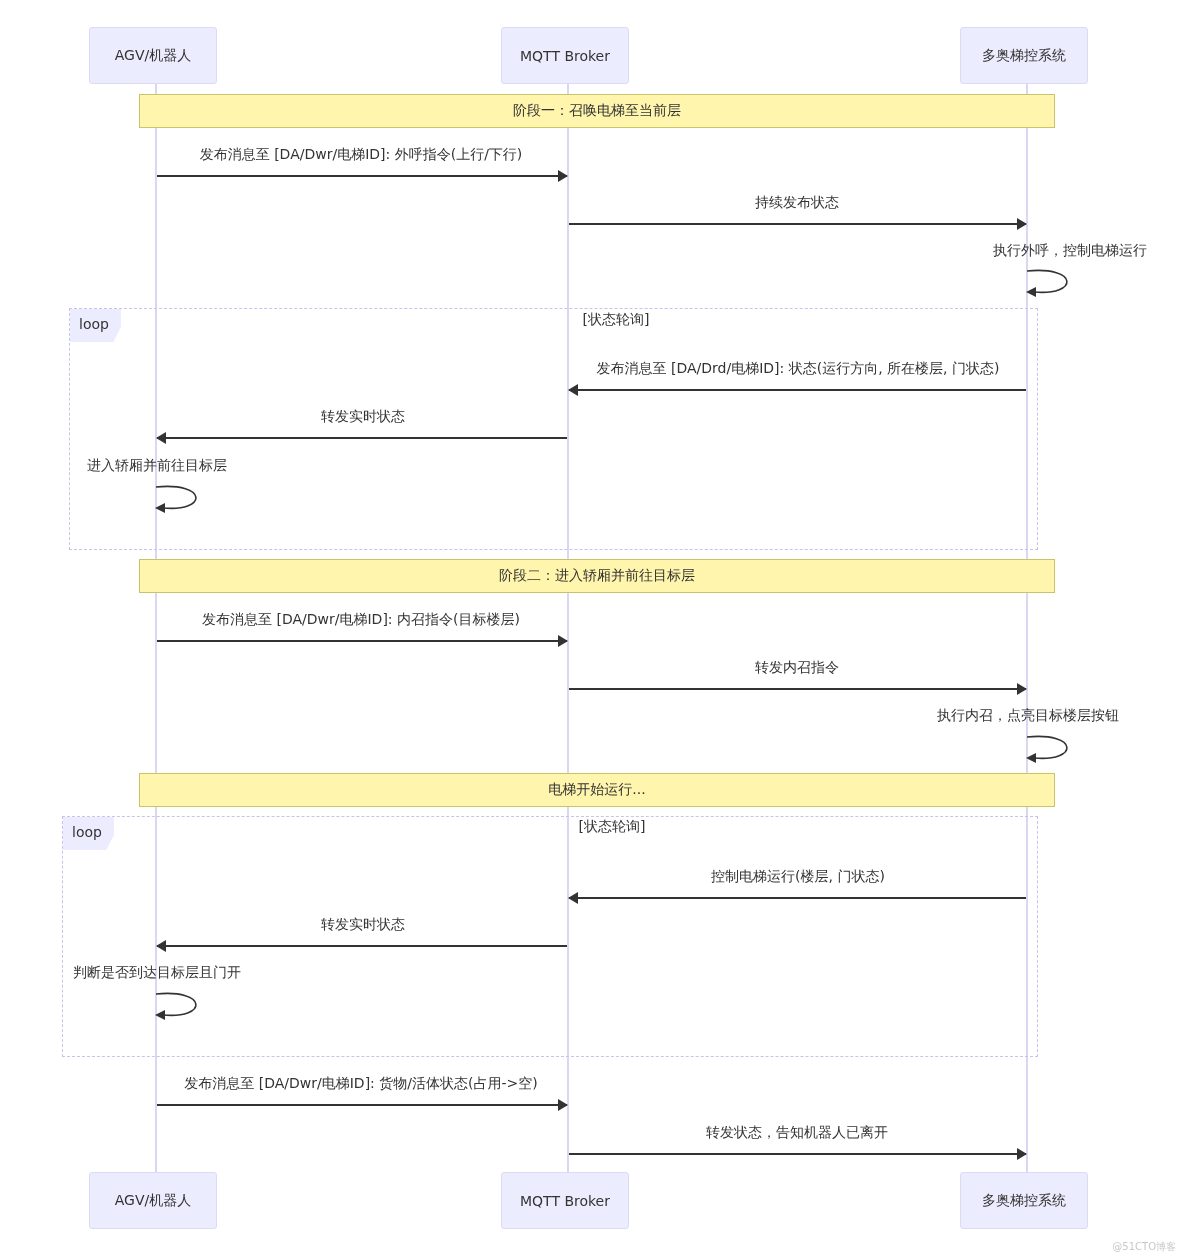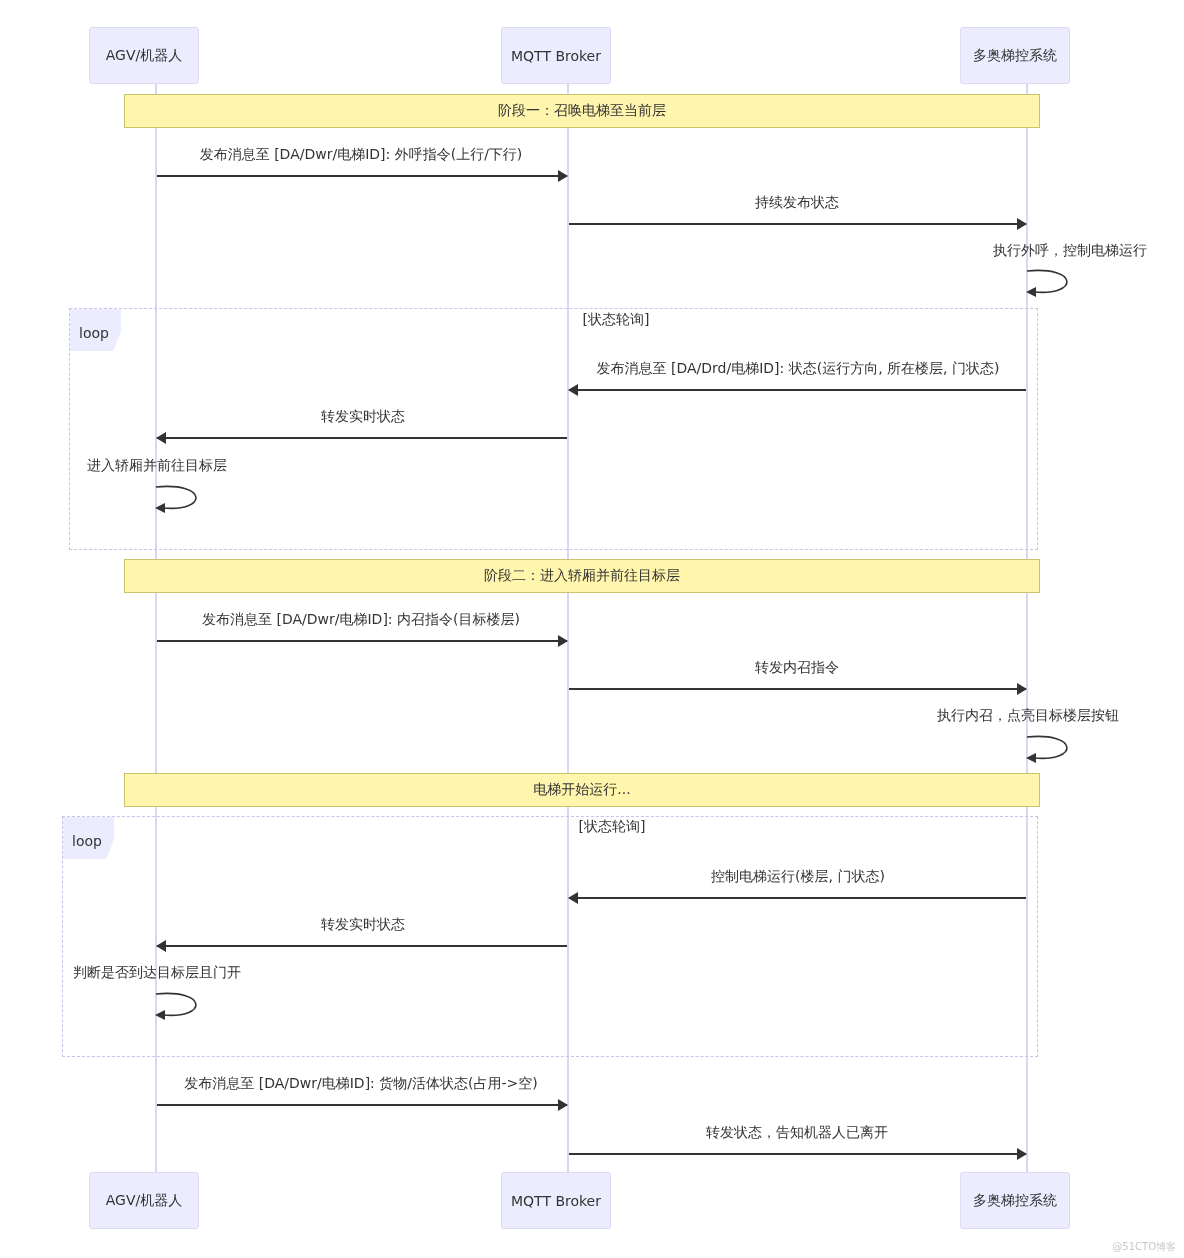--- a/index.html
+++ b/index.html
@@ -1,35 +1,35 @@
 <!DOCTYPE html>
 <html><head>
 <meta charset="utf-8">
 <style>
   html, body { margin:0; padding:0; background:#ffffff; }
   body { width:1184px; height:1258px; position:relative; overflow:hidden;
          font-family:"DejaVu Sans","Liberation Sans",sans-serif; color:#333; }
   .abs { position:absolute; }
   .lifeline { position:absolute; width:2px; background:#dcd6f2; }
-  .actor { position:absolute; width:110px; height:57px; background:#ececff;
+  .actor { position:absolute; width:128px; height:57px; background:#ececff;
            border:1px solid #dedaf5; border-radius:3px; box-sizing:border-box;
            display:flex; align-items:center; justify-content:center;
            font-size:14px; color:#333; }
-  .note { position:absolute; left:124px; width:916px; height:34px; background:#fff5ad;
+  .note { position:absolute; left:139px; width:916px; height:34px; background:#fff5ad;
           border:1px solid #c9c46a; box-sizing:border-box; display:flex;
           align-items:center; justify-content:center; font-size:14px; color:#333; }
   .msg-text { position:absolute; font-size:14px; color:#333; white-space:nowrap;
               transform:translateX(-50%); line-height:18px; }
   .arrow { position:absolute; height:2px; background:#333; }
   .arrow.right::after { content:""; position:absolute; right:-1px; top:-5px;
         border-left:10px solid #333; border-top:6px solid transparent; border-bottom:6px solid transparent; }
   .arrow.left::before { content:""; position:absolute; left:-1px; top:-5px;
         border-right:10px solid #333; border-top:6px solid transparent; border-bottom:6px solid transparent; }
   .loop-box { position:absolute; border:1px dashed #c9c3ec; box-sizing:border-box; }
-  .loop-tag { position:absolute; left:0; top:0; height:26px; padding:16px 12px 0 9px;
+  .loop-tag { position:absolute; left:0; top:0; height:26px; padding:7px 12px 0 9px;
               background:#ececff; font-size:14px; line-height:17px; color:#333;
               clip-path:polygon(0 0,100% 0,100% 55%,85% 100%,0 100%); }
   .loop-label { position:absolute; font-size:14px; color:#333; transform:translateX(-50%); white-space:nowrap;margin-left:40px; }
   .watermark { position:absolute; right:8px; bottom:4px; font-size:10px; color:#c8c8c8;margin-top:36px; }
 </style>
 </head>
 <body>
 
 <div class="lifeline" style="left:155px;top:84px;height:1088px;"></div>
 <div class="lifeline" style="left:567px;top:84px;height:1088px;"></div>

